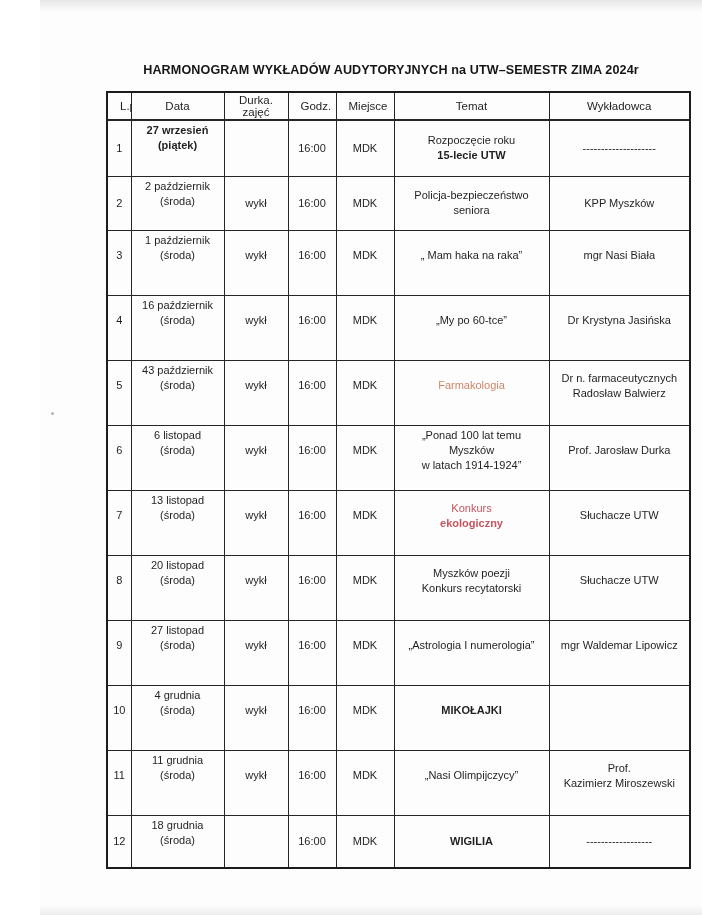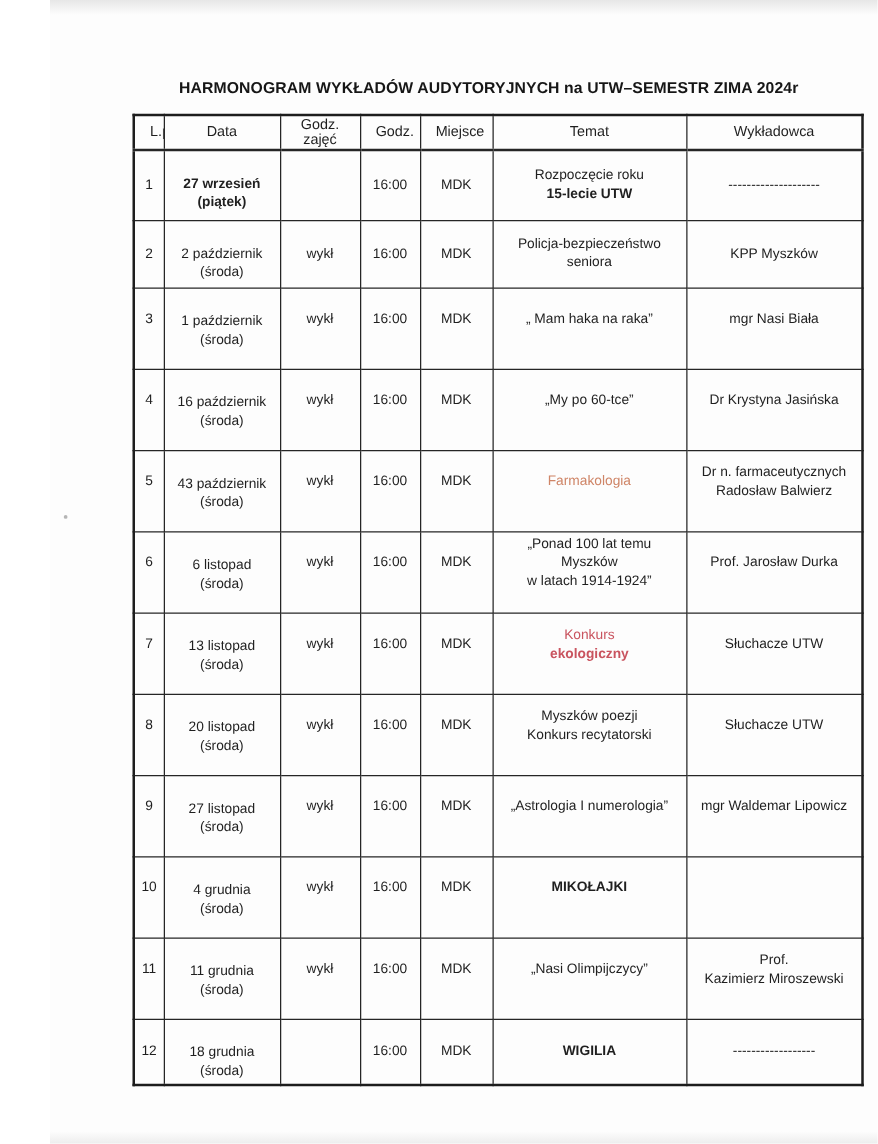--- a/index.html
+++ b/index.html
@@ -49,21 +49,21 @@
   .sched td{
     font-size:11px;
     line-height:15px;
   }
   .sched tbody tr{height:65px;}
   .sched tbody tr:nth-child(1){height:56px;}
   .sched tbody tr:nth-child(2){height:54px;}
   .sched tbody tr:nth-child(12){height:53px;}
   .sched td.c-data{
     vertical-align:top;
-    padding-top:19px;
+    padding-top:2px;
   }
   .sched tr.bias td:not(.c-data){
     padding-bottom:16px;
   }
   .ln{white-space:nowrap;}
   .ln.b{font-weight:bold;}
   .speck{
     position:absolute;
     left:11px;top:412px;
     width:3px;height:3px;
@@ -85,21 +85,21 @@
         <col style="width:64px">
       <col style="width:48px">
         <col style="width:58px">
         <col style="width:155px">
       <col style="width:141px">
     </colgroup>
     <thead>
       <tr>
           <th>L.p</th>
           <th>Data</th>
-          <th>Godz. zajęć</th>
+          <th>Durka. zajęć</th>
           <th>Godz.</th>
           <th>Miejsce</th>
           <th>Temat</th>
           <th>Wykładowca</th>
         </tr>
     </thead>
     <tbody>
         <tr>
     <td class="c-lp">
             <div class="ln">1</div>

